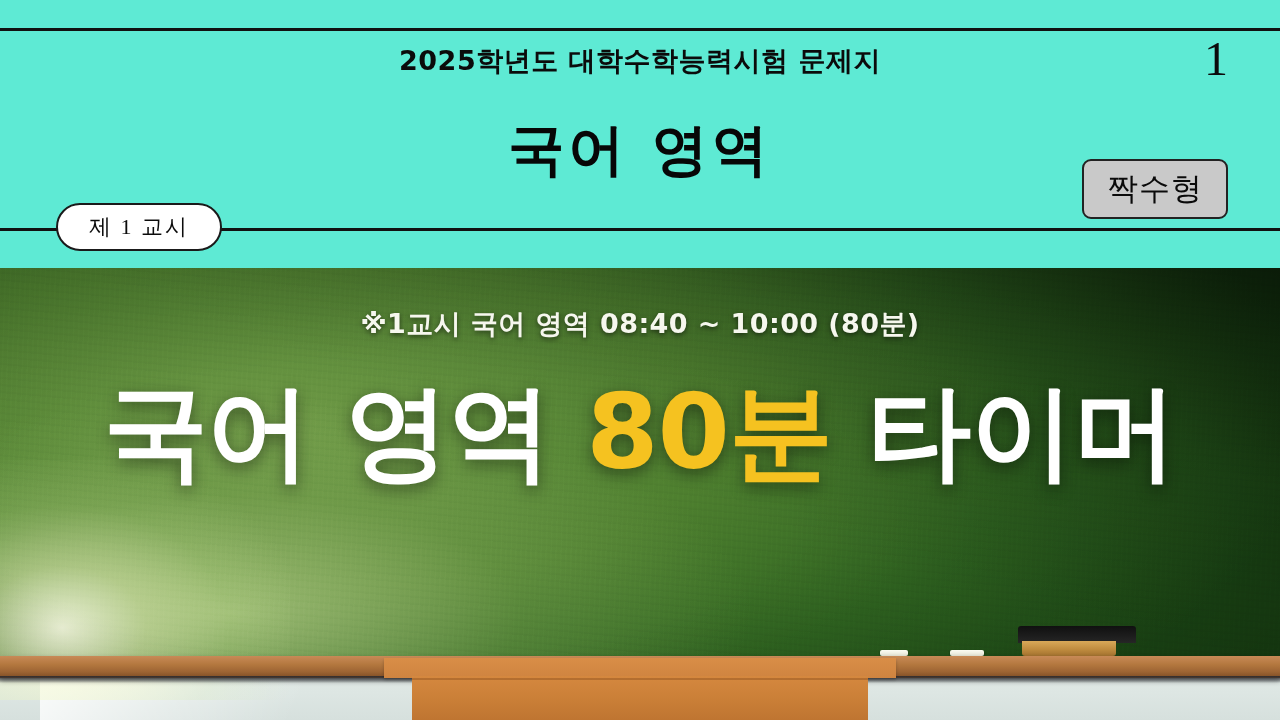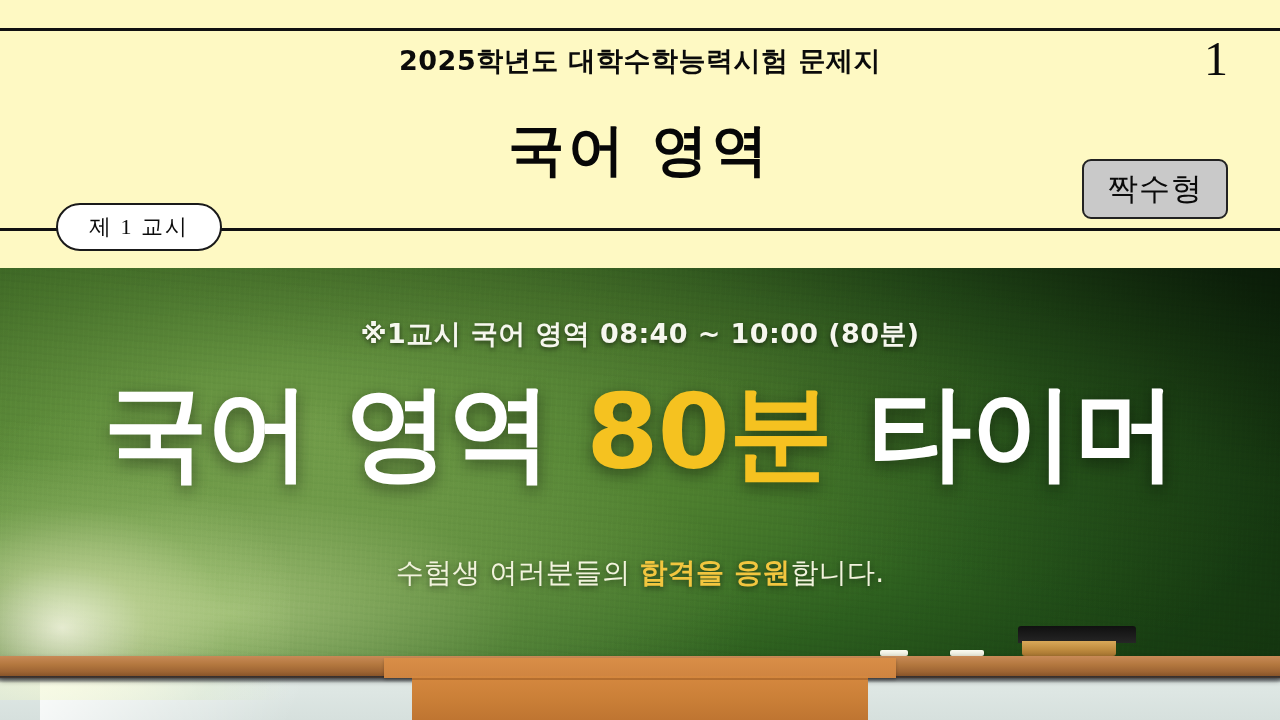--- a/index.html
+++ b/index.html
@@ -17,21 +17,21 @@
     width:1280px; height:720px;
     overflow:hidden;
     background:#ffffff;
   }
 
   
   .exam-header {
     position:absolute;
     left:0; top:0;
     width:1280px; height:268px;
-    background:#fef9c3;
+    background:#5eead4;
   }
 
   .rule {
     position:absolute;
     left:0; width:1280px;
     background:#111111;
   }
   .rule-top    { top:28px;  height:3px; }
   .rule-bottom { top:228px; height:3px; }
 
@@ -172,21 +172,21 @@
   
   .board-text {
     position:absolute;
     left:0; top:0;
     width:1280px; height:392px;
     pointer-events:none;
   }
 
   .board-note {
     position:absolute;
-    left:0; top:48px;
+    left:0; top:38px;
     width:1280px;
     text-align:center;
     font-family:"DejaVu Sans", "Liberation Sans", sans-serif;
     font-size:27px;
     font-weight:600;
     letter-spacing:0.4px;
     color:#f6f7ee;
     text-shadow:0 2px 5px rgba(0,0,0,0.55);
     white-space:nowrap;
   }
@@ -336,23 +336,20 @@
     </div>
 
     <div class="board-text">
 
       <div class="board-note">※1교시 국어 영역 08:40 ~ 10:00 (80분)</div>
 
       <div class="board-title">
         <span>국어 영역 </span><span class="hl">80분</span><span> 타이머</span>
       </div>
 
-      <div class="board-cheer">
-        <span>수험생 여러분들의 </span><span class="hl">합격을 응원</span><span>합니다.</span>
-      </div>
 
     </div>
 
     <div class="chalk chalk-1"></div>
     <div class="chalk chalk-2"></div>
 
     <div class="eraser">
       <div class="eraser-top"></div>
       <div class="eraser-felt"></div>
     </div>

